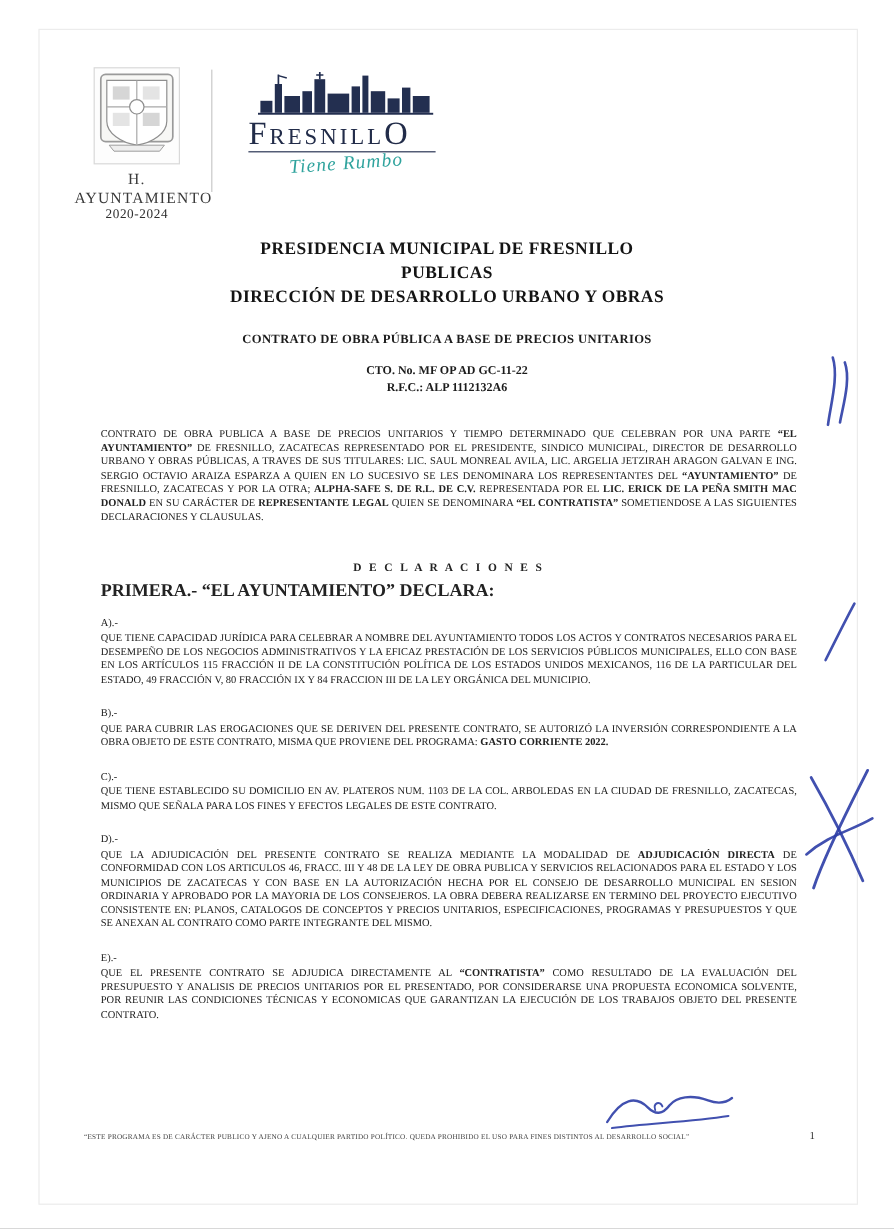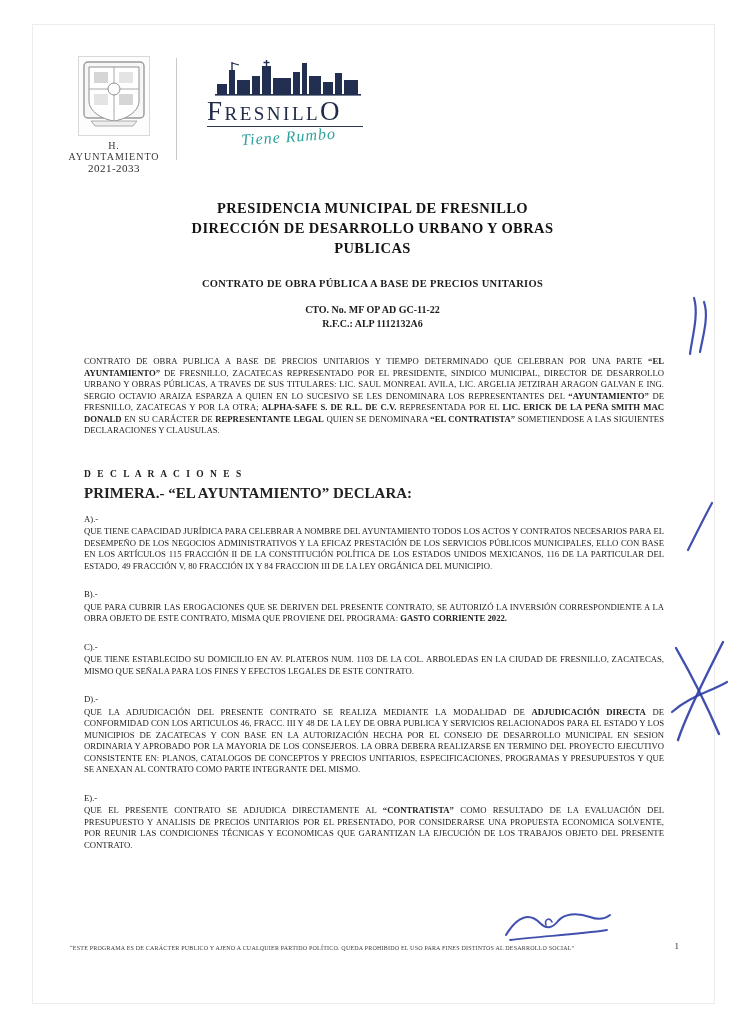--- a/index.html
+++ b/index.html
@@ -17,21 +17,21 @@
     border:1px solid #ececec;
     pointer-events:none;
   }
   
   .header{
     position:absolute;top:56px;left:62px;
     display:flex;align-items:flex-start;
   }
   .crest-block{width:104px;text-align:center;}
   .crest-box{display:inline-block;border:1px solid #d9d9d9;padding:2px;background:#fdfdfd;}
-  .crest-caption{font-size:10px;letter-spacing:1px;color:#3a3a3a;margin-top:4px;}
+  .crest-caption{font-size:13px;letter-spacing:1px;color:#3a3a3a;margin-top:4px;}
   .crest-years{font-size:11px;color:#2e2e2e;letter-spacing:.5px;}
   .logo-divider{width:1px;height:102px;background:#c9c9c9;margin:2px 14px 0 10px;}
   .brand-block{padding-top:2px;margin-left:16px;}
   .brand-skyline{display:block;margin-left:6px;}
   .brand-name{
     display:block;
     font-size:27px;
     font-variant:small-caps;
     letter-spacing:2.5px;
     color:#222c49;
@@ -57,21 +57,21 @@
   .meta-line{font-size:10px;font-weight:bold;line-height:13.5px;}
   
   .body-text{
     position:absolute;top:356px;left:84px;width:580px;
     font-size:8.7px;line-height:11.5px;text-align:justify;
     color:#222;
   }
   .para{margin:0;}
   .b{font-weight:bold;}
   .decl-heading{
-    text-align:left;font-weight:bold;font-size:9.5px;
+    text-align:center;font-weight:bold;font-size:9.5px;
     letter-spacing:2px;margin:32px 0 8px 0;
   }
   .decl-intro{font-weight:bold;margin:0 0 14px 0;font-size:15px;}
   .decl{margin:0 0 17px 0;}
   .decl-label{margin:0 0 1px 0;}
   
   .footer{
     position:absolute;left:70px;right:66px;top:941px;
     display:flex;justify-content:space-between;align-items:flex-end;
   }
@@ -97,21 +97,21 @@
           <line x1="8" y1="30" x2="58" y2="30" stroke="#a8a8a8" stroke-width="1"></line>
           <rect x="13" y="13" width="14" height="11" fill="#d6d6d6"></rect>
           <rect x="38" y="13" width="14" height="11" fill="#e4e4e4"></rect>
           <rect x="13" y="35" width="14" height="11" fill="#e4e4e4"></rect>
           <rect x="38" y="35" width="14" height="11" fill="#d6d6d6"></rect>
           <circle cx="33" cy="30" r="6" fill="#ffffff" stroke="#8f8f8f"></circle>
           <path d="M10 62 h46 l-4 5 h-38 z" fill="#eeeeee" stroke="#9a9a9a" stroke-width=".8"></path>
         </svg>
       </span>
       <div class="crest-caption">H. AYUNTAMIENTO</div>
-      <div class="crest-years">2021-2033</div>
+      <div class="crest-years">2020-2024</div>
     </div>
 
     <div class="logo-divider"></div>
 
     <div class="brand-block">
       <svg class="brand-skyline" width="150" height="38" viewBox="0 0 150 38">
         <g fill="#232f50">
           <rect x="4" y="26" width="10" height="10"></rect>
           <rect x="16" y="12" width="6" height="24"></rect>
           <line x1="19" y1="12" x2="19" y2="4" stroke="#232f50" stroke-width="1.4"></line>
@@ -131,22 +131,22 @@
           <rect x="2" y="36" width="146" height="1.6"></rect>
         </g>
       </svg>
       <span class="brand-name">FresnillO</span>
       <span class="brand-tagline">Tiene Rumbo</span>
     </div>
   </div>
 
   <div class="title-block">
     <div class="title-line">PRESIDENCIA MUNICIPAL DE FRESNILLO</div>
+    <div class="title-line">PUBLICAS</div>
     <div class="title-line">DIRECCIÓN DE DESARROLLO URBANO Y OBRAS</div>
-    <div class="title-line">PUBLICAS</div>
   </div>
 
   <div class="subtitle">CONTRATO DE OBRA PÚBLICA A BASE DE PRECIOS UNITARIOS</div>
 
   <div class="meta-block">
     <div class="meta-line">CTO. No. MF OP AD GC-11-22</div>
     <div class="meta-line">R.F.C.: ALP 1112132A6</div>
   </div>
 
   <div class="body-text">

